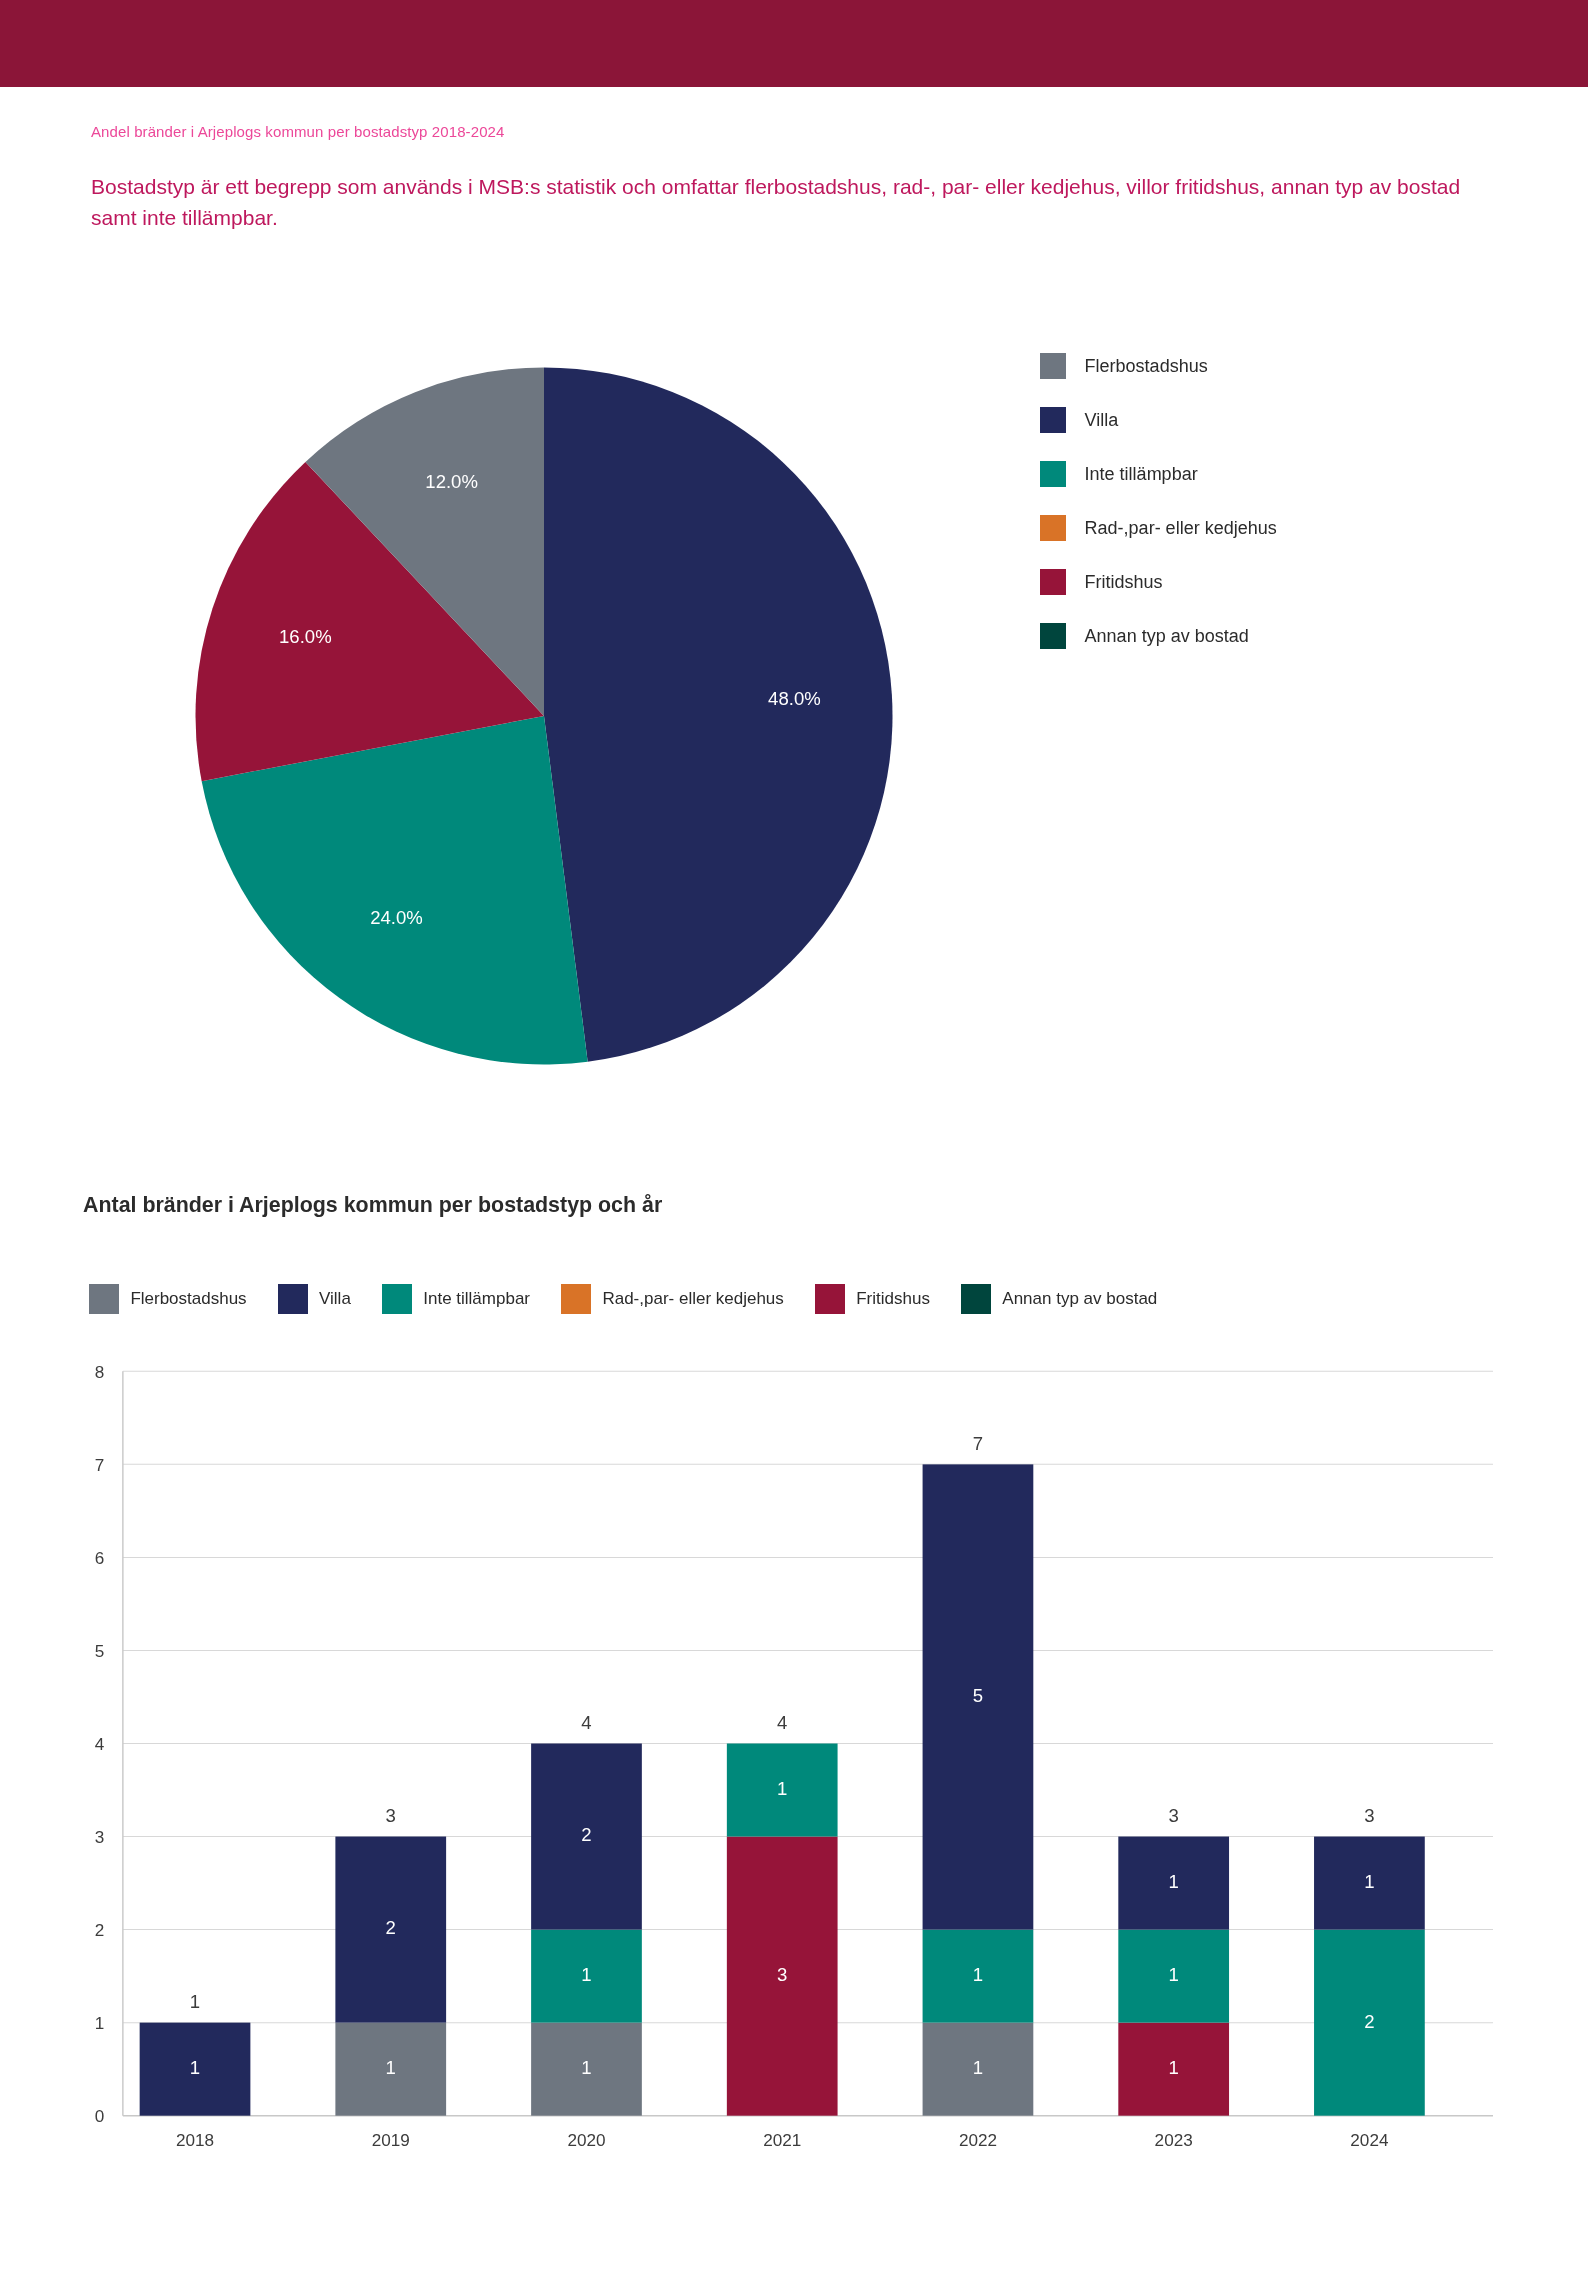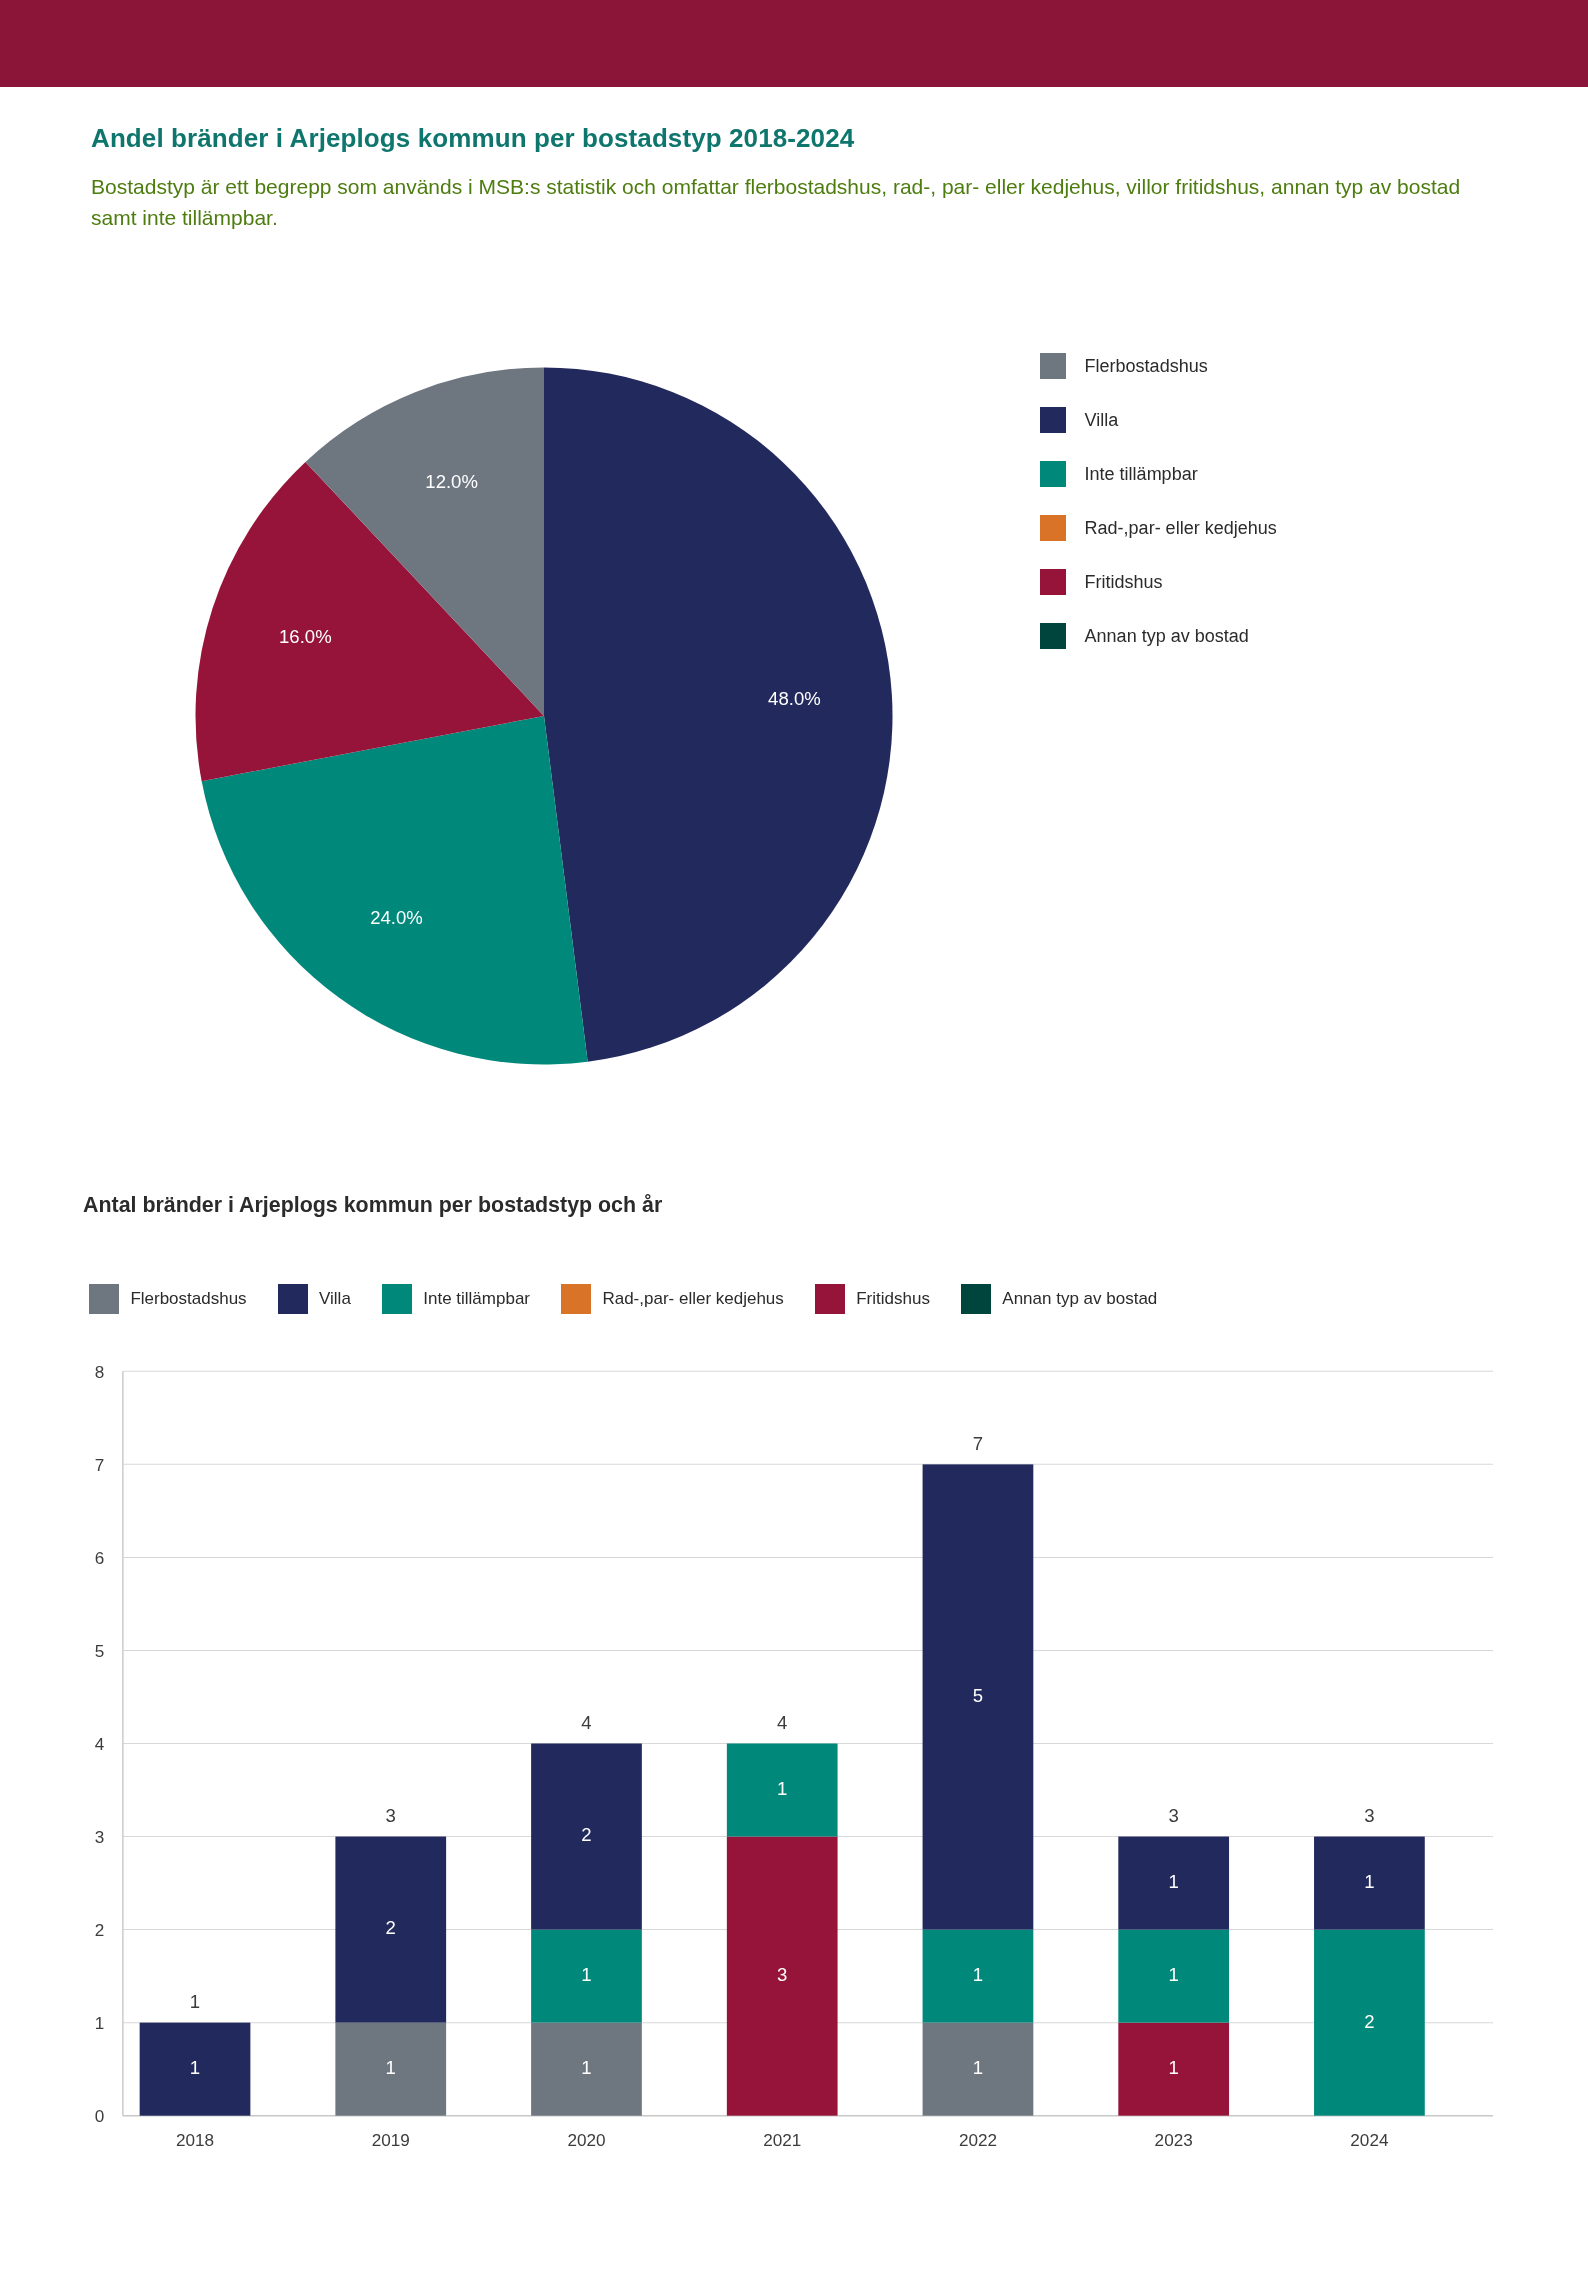--- a/index.html
+++ b/index.html
@@ -25,32 +25,32 @@
     left: 0; top: 0;
     width: 1588px;
     height: 87px;
     background: #8B1538;
   }
 
   
   .pie-title {
     position: absolute;
     left: 91px; top: 123px;
-    font-size: 26px;
-    font-weight: bold;
-    color: #0f766e;
+    font-size: 15px;
+    font-weight: normal;
+    color: #ec4899;
     letter-spacing: 0.1px;
   }
   .pie-desc {
     position: absolute;
     left: 91px; top: 171px;
     width: 1379px;
     font-size: 21px;
     line-height: 31px;
-    color: #4d7c0f;
+    color: #be185d;
   }
 
   
   .pie-wrap {
     position: absolute;
     left: 0; top: 307px;
     width: 1588px;
     height: 822px;
   }
   .pie-svg { position: absolute; left: 194px; top: 59px; }

